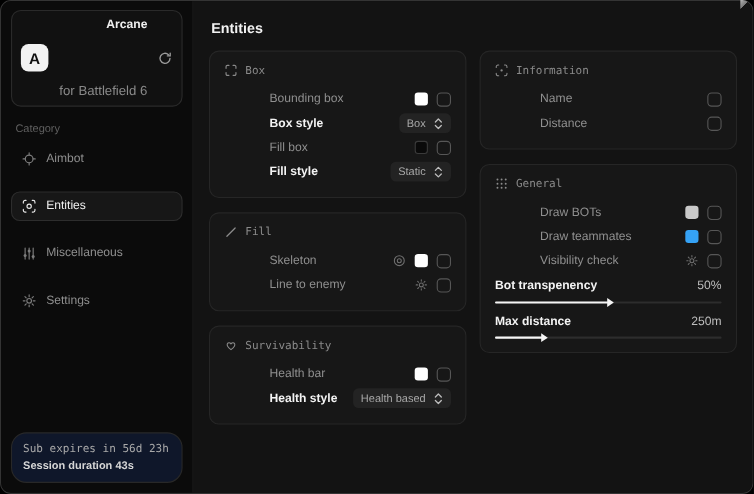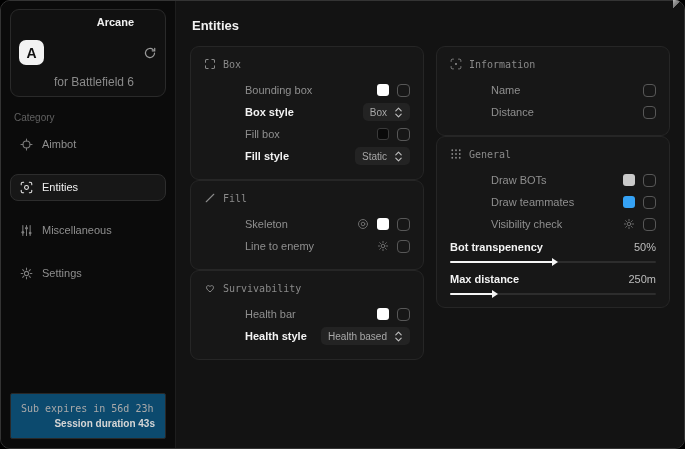--- a/index.html
+++ b/index.html
@@ -49,30 +49,30 @@
     color:#8f8f8f; padding: 6px 9px; border-radius: 8px;
     border: 1px solid transparent; cursor: default;
   }
   .nav-item .ni { display:flex; color:#7c7c7c; }
   .nav-item.active {
     background: #171717; border-color:#2d2d2d; color:#efefef;
   }
   .nav-item.active .ni { color:#e8e8e8; }
   .side-spacer { flex: 1; }
   .sub-card {
-    border:1px solid #282828; border-radius:2px;
-    padding:7px 10px; background:#0c4a6e; line-height:1.5;
+    border:1px solid #282828; border-radius:14px;
+    padding:7px 10px; background:#0f172a; line-height:1.5;
   }
   .sub-line1 { font-family:"DejaVu Sans Mono", monospace; font-size:10px; color:#a9a9a9; }
-  .sub-line2 { font-size:10px; color:#d6d6d6; font-weight:bold;text-align:right; }
+  .sub-line2 { font-size:10px; color:#d6d6d6; font-weight:bold; }
   
   .main { flex:1; background:#131313; padding: 13px 14px; }
   .page-title { font-size:13px; font-weight:bold; color:#f2f2f2; margin: 4px 0 13px 2px; }
   .columns { display:flex; gap:12px; align-items:flex-start; }
-  .col { flex:1; display:flex; flex-direction:column; }
+  .col { flex:1; display:flex; flex-direction:column; gap:13px; }
   .card {
     background:#171717; border:1px solid #262626; border-radius:9px;
     padding: 11px 13px 12px 13px;
   }
   .sec-head {
     display:flex; align-items:center; gap:7px;
     font-family:"DejaVu Sans Mono", monospace;
     font-size:10px; color:#8a8a8a; margin-bottom: 9px;
   }
   .sec-head .si { display:flex; color:#8a8a8a; }

